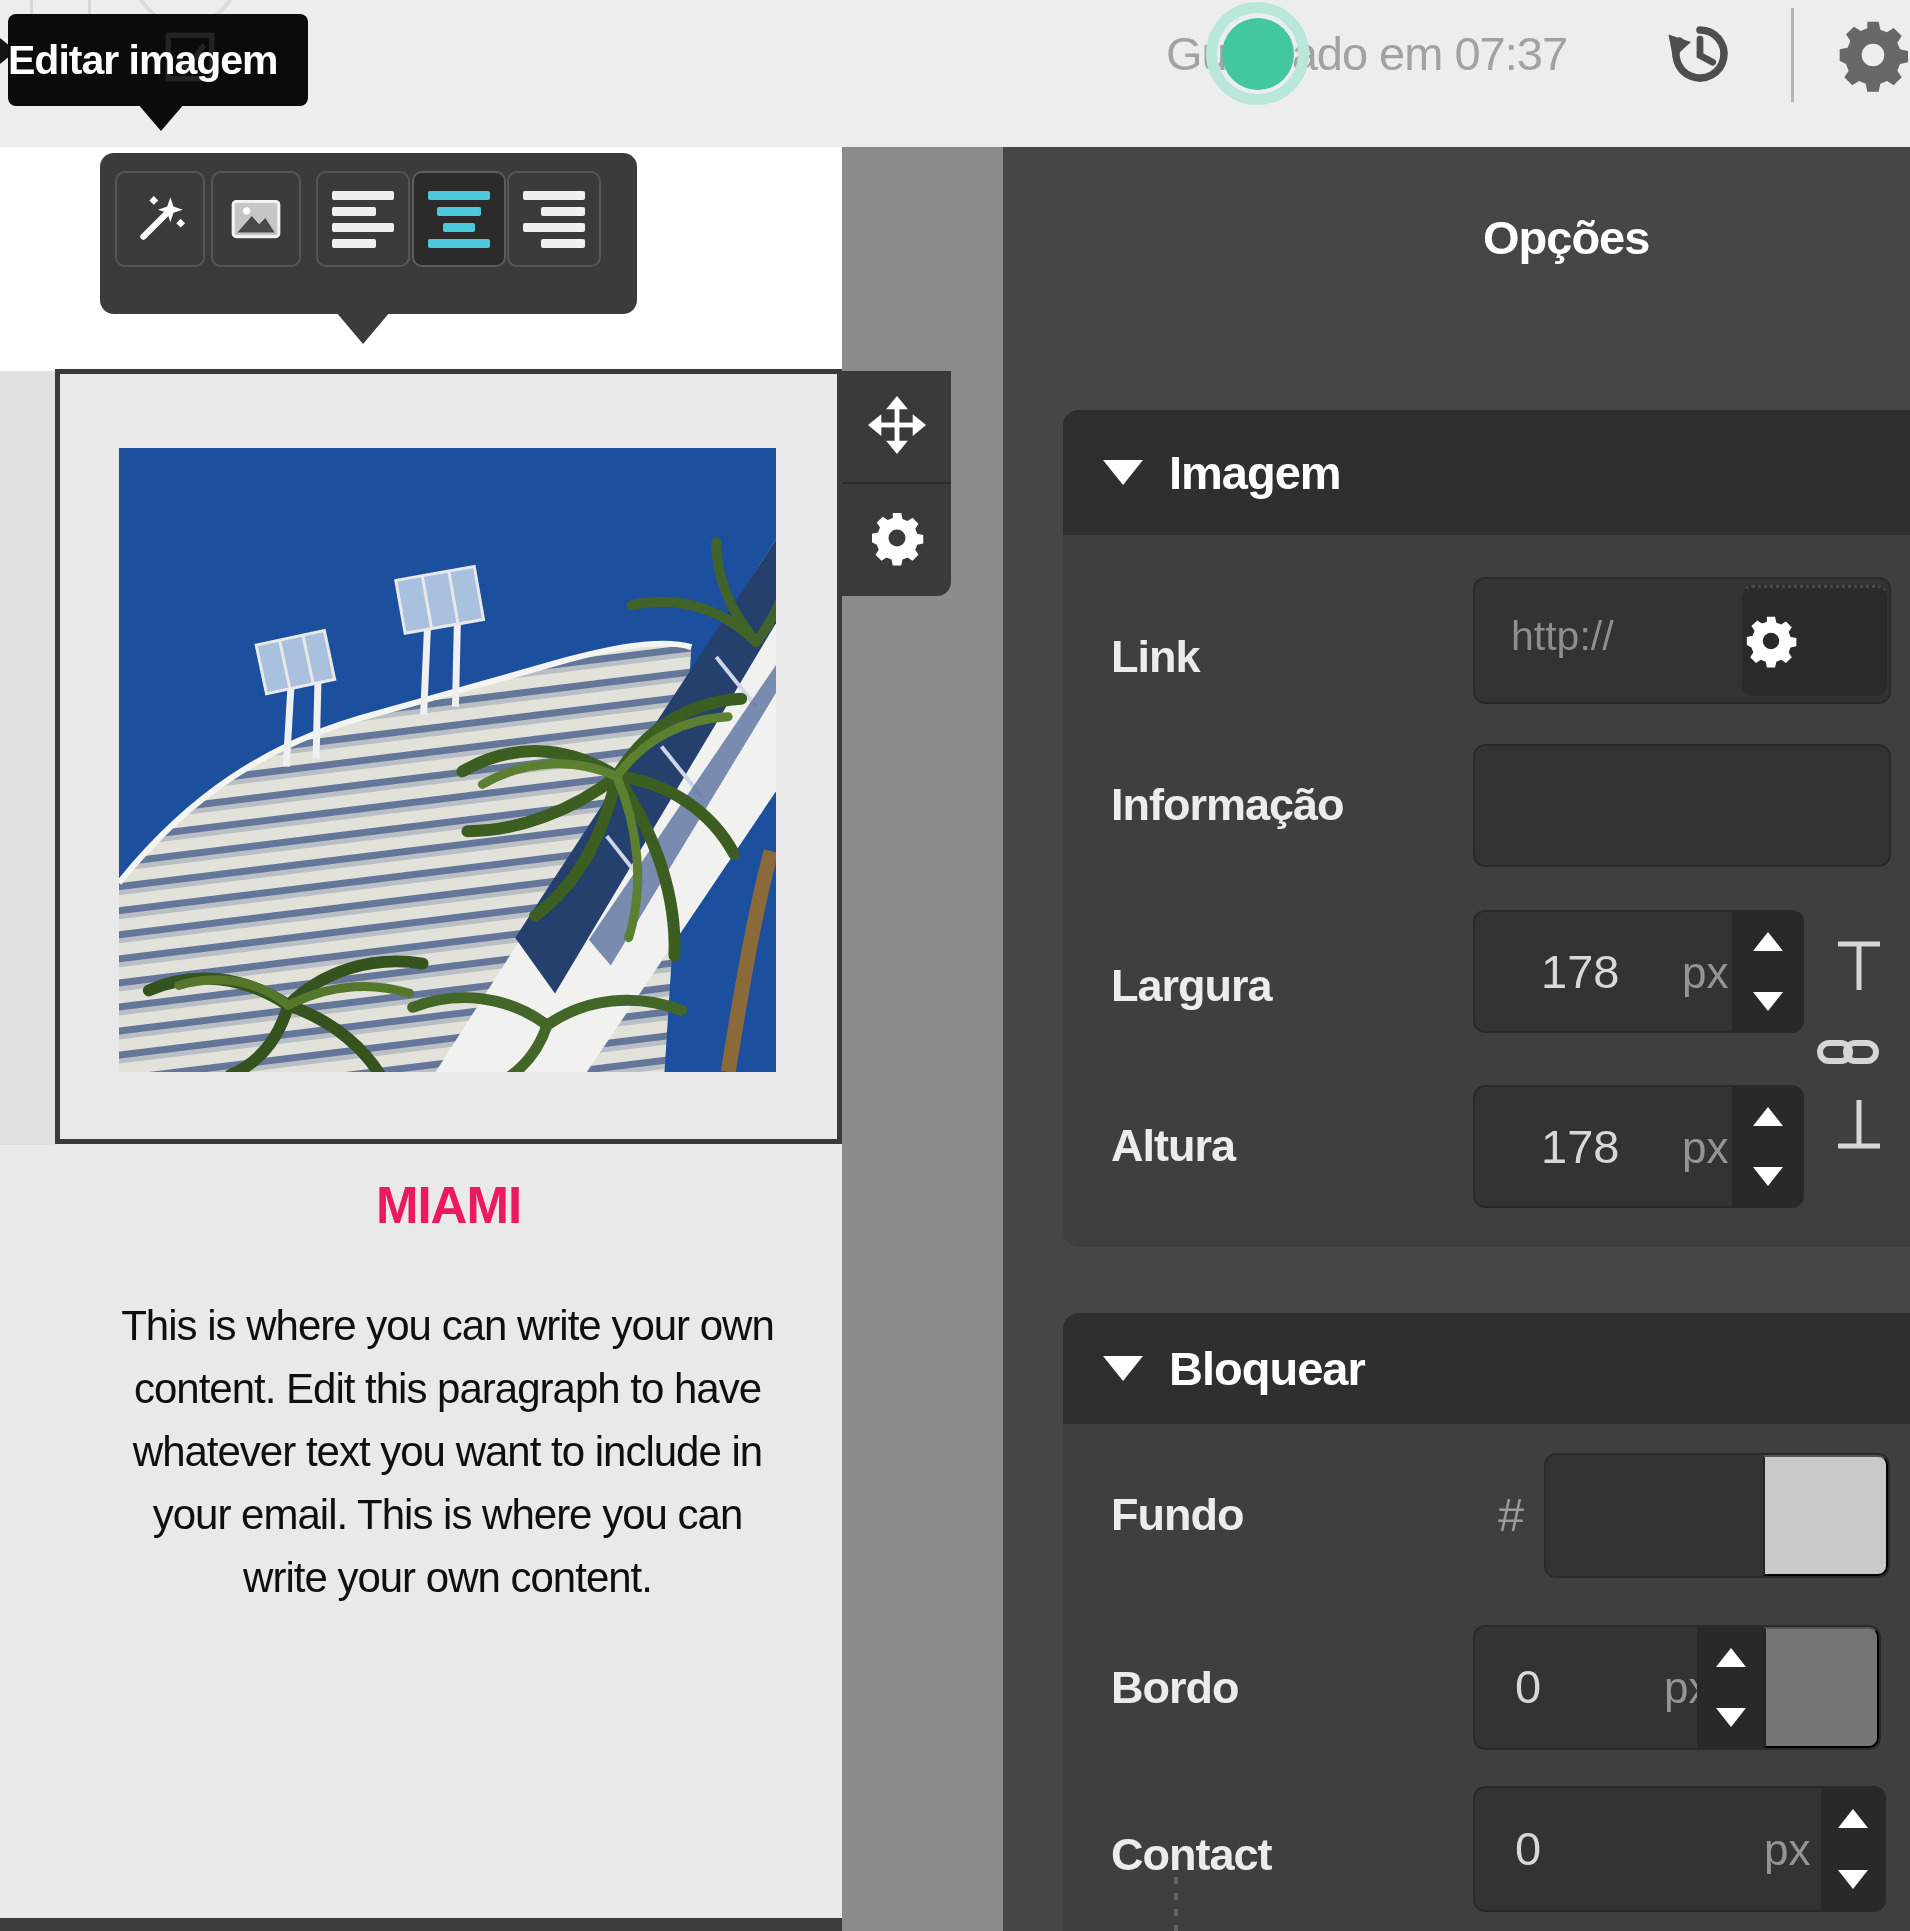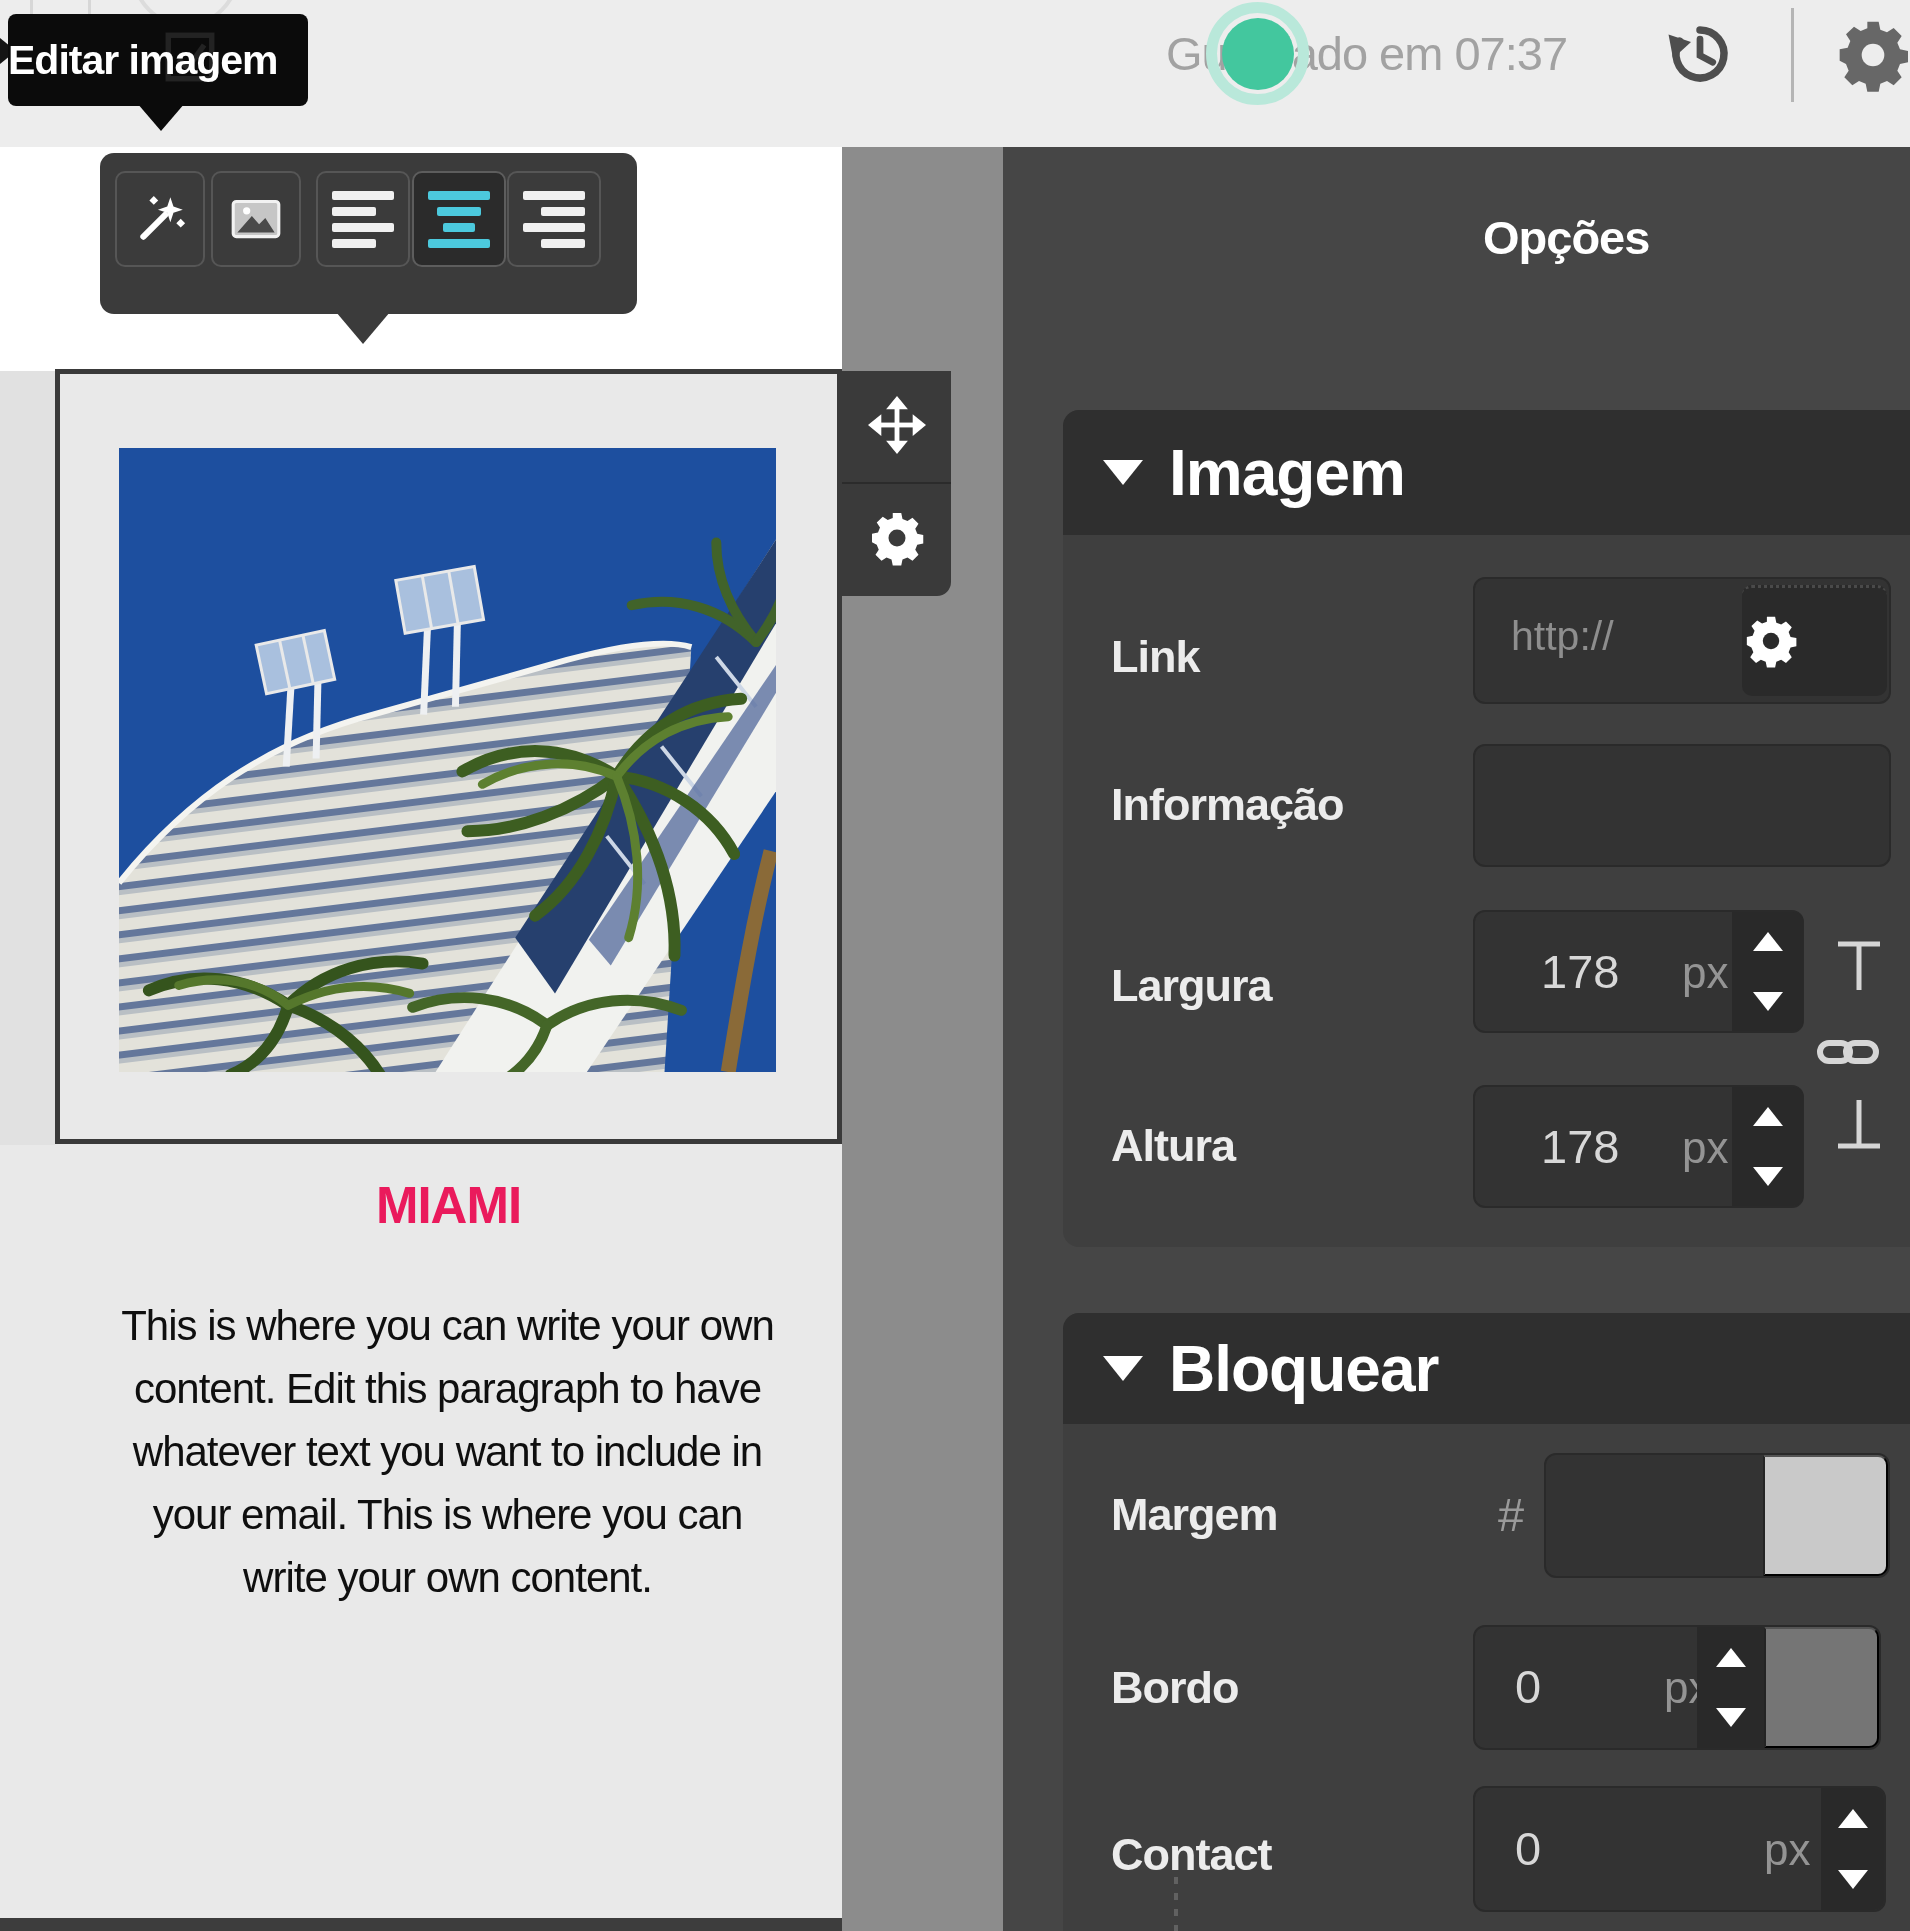--- a/index.html
+++ b/index.html
@@ -63,21 +63,21 @@
   
   .gutter { left:842px; top:147px; width:161px; height:1784px; background:#8c8c8c; }
   .panel { left:1003px; top:147px; width:907px; height:1784px; background:#464646; }
   .tab { position:absolute; top:147px; height:181px; font-size:47px; letter-spacing:-1px; cursor:pointer; border:none; }
   .tab-inserir { left:1003px; width:480px; background:#38383a; color:#a5a5a5; border-top:4px dotted #565658; border-bottom:4px dotted #565658; }
   .tab-opcoes { left:1483px; width:428px; background:#464646; color:#ffffff; font-weight:bold; }
 
   .card { background:#3f3f3f; border-radius:16px; }
   .card-header { background:#2f2f2f; border-radius:16px 16px 0 0; display:flex; align-items:center; padding-left:40px; gap:26px; cursor:pointer; }
   .tri-sec { width:0; height:0; border-left:20px solid transparent; border-right:20px solid transparent; border-top:25px solid #ffffff; }
-  .card-title { color:#fff; font-weight:bold; font-size:64px; letter-spacing:-1px; }
+  .card-title { color:#fff; font-weight:bold; font-size:47px; letter-spacing:-1px; }
   .fld-label { color:#ececec; font-weight:bold; font-size:45px; letter-spacing:-1px; }
   .inp { background:#333333; border:2px solid #2a2a2a; border-radius:12px; }
   .inp-text { color:#d8d8d8; font-size:47px; }
   .inp-placeholder { color:#8e8e8e; font-size:41px; }
   .inp-unit { color:#949494; font-size:44px; }
   .stepper { background:#292929; border-radius:0 10px 10px 0; display:flex; flex-direction:column; }
   .step-btn { flex:1; background:transparent; border:none; cursor:pointer; display:flex; align-items:center; justify-content:center; }
   .tri-up { width:0; height:0; border-left:15px solid transparent; border-right:15px solid transparent; border-bottom:19px solid #fff; }
   .tri-down { width:0; height:0; border-left:15px solid transparent; border-right:15px solid transparent; border-top:19px solid #fff; }
   .swatch { border-left:2px solid #242424; border-radius:0 10px 10px 0; cursor:pointer; }
@@ -378,21 +378,21 @@
       <line x1="3" y1="50" x2="45" y2="50" stroke="#d6d6d6" stroke-width="5"></line>
     </svg>
   </span>
 
   <div class="abs card" style="left:1063px;top:1313px;width:866px;height:622px;border-radius:16px 16px 0 0;"></div>
   <div class="abs card-header dots" style="left:1063px;top:1313px;width:866px;height:111px;">
     <span class="tri-sec"></span>
     <span class="card-title">Bloquear</span>
   </div>
 
-  <div class="abs fld-label" style="left:1111px;top:1489px;">Margem</div>
+  <div class="abs fld-label" style="left:1111px;top:1489px;">Fundo</div>
   <span class="abs hash-prefix" style="left:1498px;top:1487px;">#</span>
   <div class="abs inp" style="left:1544px;top:1453px;width:346px;height:125px;">
     <button class="abs swatch" style="left:217px;top:0;width:125px;height:121px;background:#c9c9c9;"></button>
   </div>
 
   <div class="abs fld-label" style="left:1111px;top:1662px;">Bordo</div>
   <div class="abs inp" style="left:1473px;top:1625px;width:408px;height:125px;">
     <span class="abs inp-text" style="left:40px;top:32px;">0</span>
     <span class="abs inp-unit" style="left:189px;top:36px;">px</span>
     <div class="abs stepper" style="left:222px;top:0;width:67px;height:121px;border-radius:0;">

